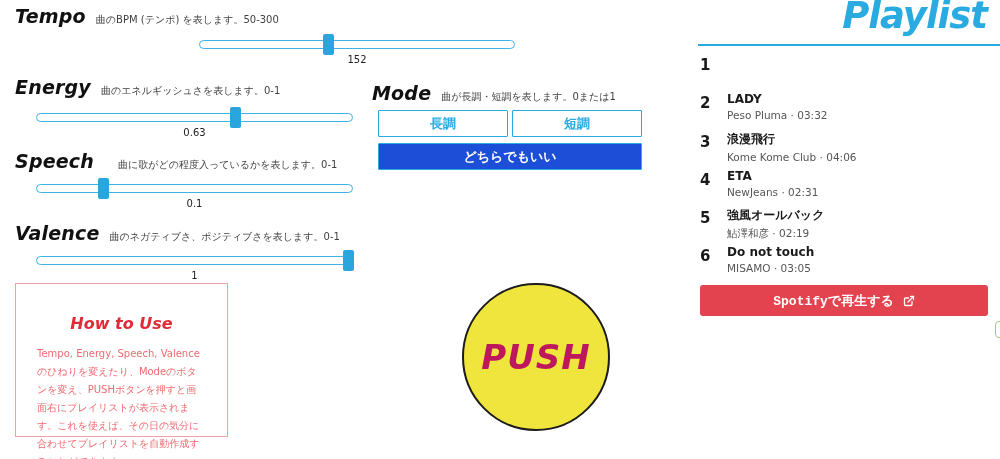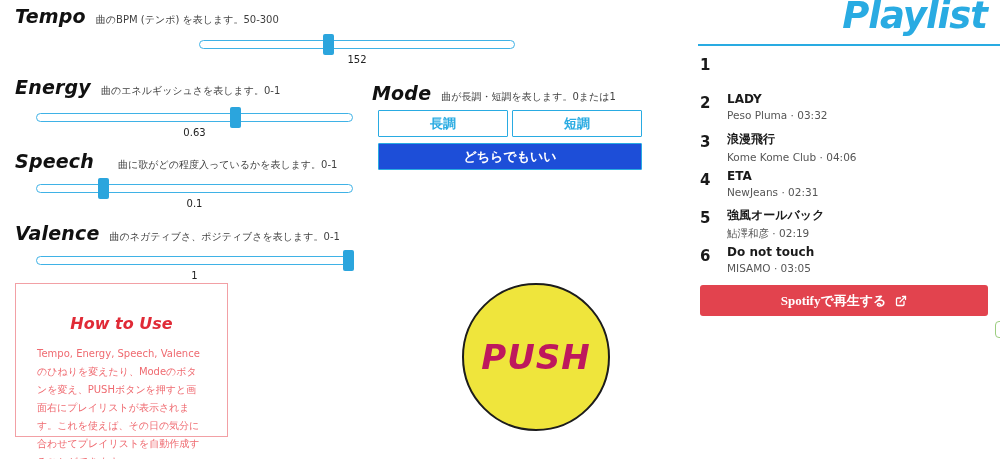--- a/index.html
+++ b/index.html
@@ -63,21 +63,21 @@
   .pl-row { display:flex; height:38.3px; align-items:flex-start; }
   .pl-num { width:27px; font-size:15px; font-weight:bold; color:#1a1a1a; padding-top:4px; }
   .pl-song-title { font-size:12px; font-weight:bold; color:#1a1a1a; padding-top:2px; }
   .pl-song-meta { font-size:10.5px; color:#555; margin-top:3px; }
 
   .spotify-btn {
     position:absolute; left:700px; top:285px; width:288px; height:31px;
     background:#e2434e; border:none; border-radius:3px; cursor:pointer;
     display:flex; align-items:center; justify-content:center; gap:9px;
     color:#fff; font-size:13px; font-weight:bold;
-    font-family:Liberation Serif, serif;
+    font-family:Liberation Mono, monospace;
   }
   .ext-icon { width:12px; height:12px; display:inline-block; }
 
   .edge-btn {
     position:absolute; left:995px; top:321px; width:24px; height:17px;
     background:#fff; border:1px solid #9ccd7f; border-radius:4px;
   }
 </style>
 </head>
 <body>

